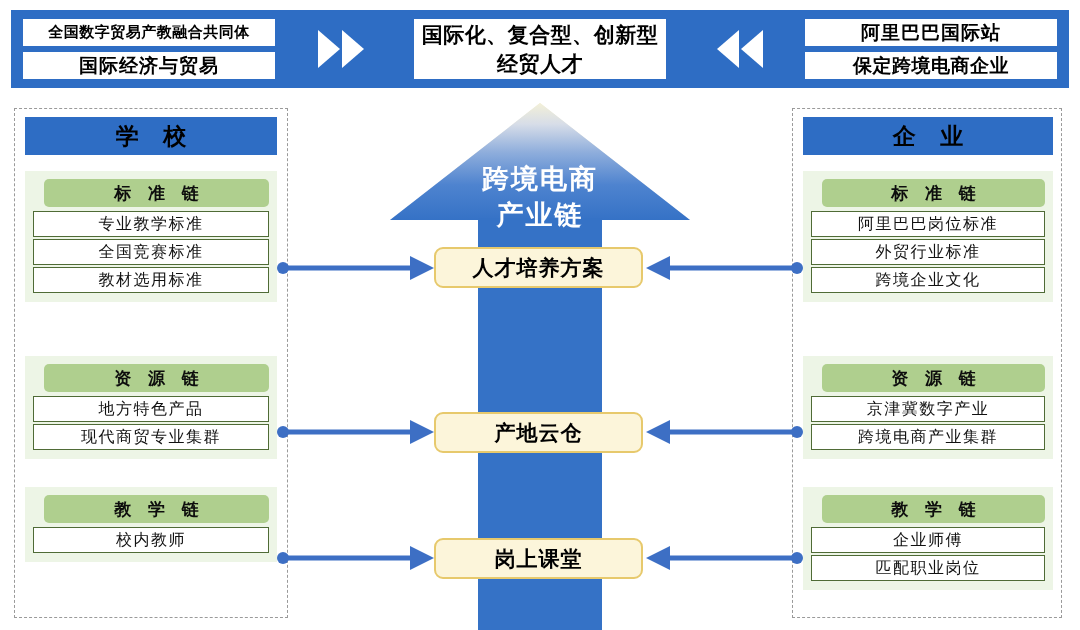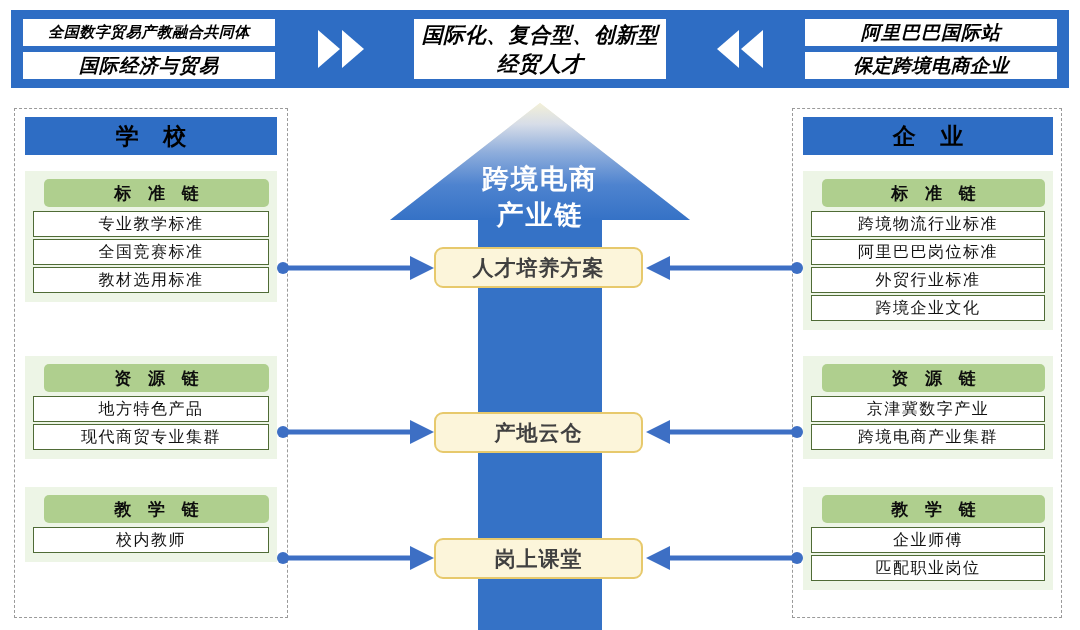--- a/index.html
+++ b/index.html
@@ -14,21 +14,21 @@
   .stage{position:absolute;left:0;top:0;width:1080px;height:630px;}
 
   
   .banner{
     position:absolute;left:11px;top:10px;width:1058px;height:78px;
     background:#2E6DC4;
   }
   .banner-inner{
     position:absolute;left:0;top:0;width:100%;height:100%;
     display:flex;align-items:center;justify-content:space-between;
-    padding:0 12px;box-sizing:border-box;font-style:italic;
+    padding:0 12px;box-sizing:border-box;
   }
   .bn-col{display:flex;flex-direction:column;gap:6px;}
   .bn-box{
     background:#ffffff;
     color:#000000;
     font-weight:bold;
     text-align:center;
     white-space:nowrap;
     display:flex;align-items:center;justify-content:center;
   }
@@ -105,21 +105,21 @@
 
   
   .hub{
     position:absolute;
     background:#FCF5DA;
     border:2px solid #E7C96C;
     border-radius:9px;
     height:41px;
     width:209px;
     display:flex;align-items:center;justify-content:center;
-    font-size:21px;font-weight:bold;color:#404040;letter-spacing:1px;
+    font-size:21px;font-weight:bold;color:#000000;letter-spacing:1px;
     box-sizing:border-box;
     z-index:6;
   }
   .hub.h1{left:434px;top:247px;}
   .hub.h2{left:434px;top:412px;}
   .hub.h3{left:434px;top:538px;}
 
   
   .connectors{position:absolute;left:0;top:0;width:1080px;height:630px;z-index:5;}
 </style>
@@ -224,21 +224,20 @@
       <div class="chain-title">教 学 链</div>
       <div class="chain-item">校内教师</div>
     </div>
   </div>
 
   <div class="panel right">
     <div class="panel-head">企 业</div>
 
     <div class="chain" style="top:62px;">
       <div class="chain-title">标 准 链</div>
-      <div class="chain-item">跨境物流行业标准</div>
       <div class="chain-item">阿里巴巴岗位标准</div>
       <div class="chain-item">外贸行业标准</div>
       <div class="chain-item">跨境企业文化</div>
     </div>
 
     <div class="chain" style="top:247px;">
       <div class="chain-title">资 源 链</div>
       <div class="chain-item">京津冀数字产业</div>
       <div class="chain-item">跨境电商产业集群</div>
     </div>

